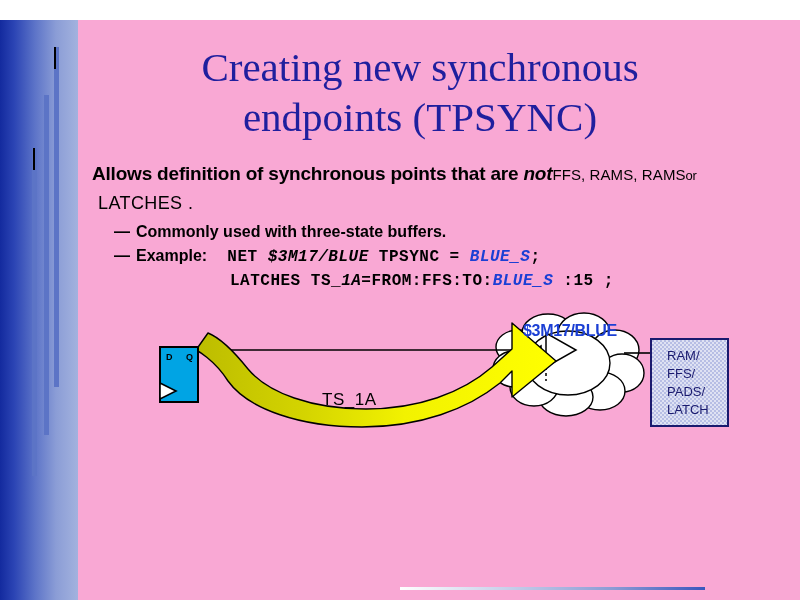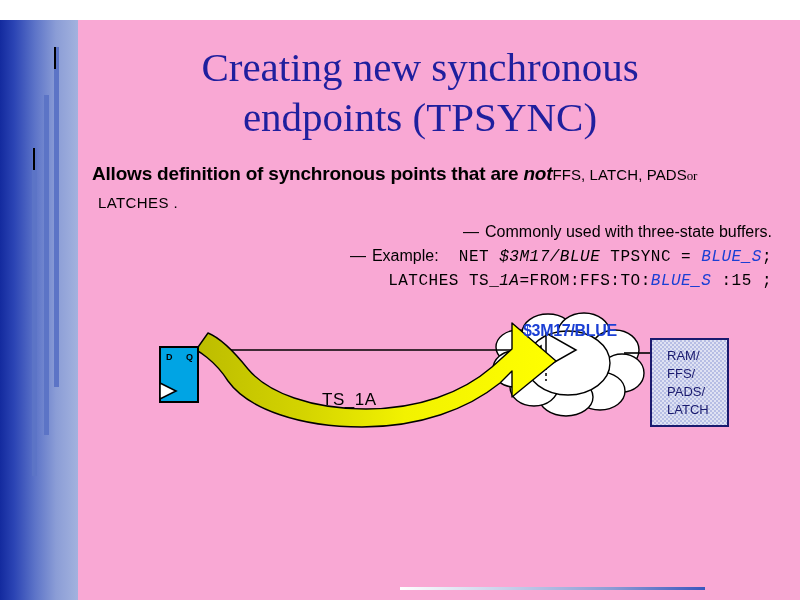--- a/index.html
+++ b/index.html
@@ -74,36 +74,35 @@
     color: #000000;
   }
   .lead {
     font-size: 19px;
     line-height: 28px;
     font-weight: 600;
     letter-spacing: -0.2px;
   }
   .lead .ital { font-style: italic; font-weight: 600; }
   .lead .small { font-size: 15px; font-weight: 500; letter-spacing: 0.1px; }
-  .lead .tiny  { font-size: 13px; font-weight: 500; font-family: Liberation Serif, serif; }
+  .lead .tiny  { font-size: 13px; font-weight: 500; }
   .lead-2 {
-    font-size: 15px;
+    font-size: 18px;
     font-weight: 500;
     line-height: 26px;
     padding-left: 6px;
     letter-spacing: 0.4px;
   }
 
   .sub {
     margin-top: 4px;
     padding-left: 22px;
     font-size: 16px;
     line-height: 24px;
-    font-weight: 400;
-    text-align: right;
+    font-weight: 700;
   }
   .sub .dash { margin-right: 6px; }
   .sub-row { white-space: nowrap; }
 
   .code {
     font-family: "Liberation Mono", "DejaVu Sans Mono", monospace;
     font-size: 16px;
     letter-spacing: 0.5px;
   }
   .code .i   { font-style: italic; }
@@ -207,21 +206,21 @@
   </div>
 
   <div class="title">
     <span class="l1">Creating new synchronous</span>
     <span class="l2">endpoints (TPSYNC)</span>
   </div>
 
   <div class="body-area">
 
     <div class="lead">
-      <span>Allows definition of synchronous points that are </span><span class="ital">not</span><span class="small">FFS, LATCH, PADS</span><span class="tiny">or</span>
+      <span>Allows definition of synchronous points that are </span><span class="ital">not</span><span class="small">FFS, RAMS, RAMS</span><span class="tiny">or</span>
     </div>
     <div class="lead-2">LATCHES .</div>
 
     <div class="sub">
 
       <div class="sub-row">
         <span class="dash">—</span><span>Commonly used with three-state buffers.</span>
       </div>
 
       <div class="sub-row">

